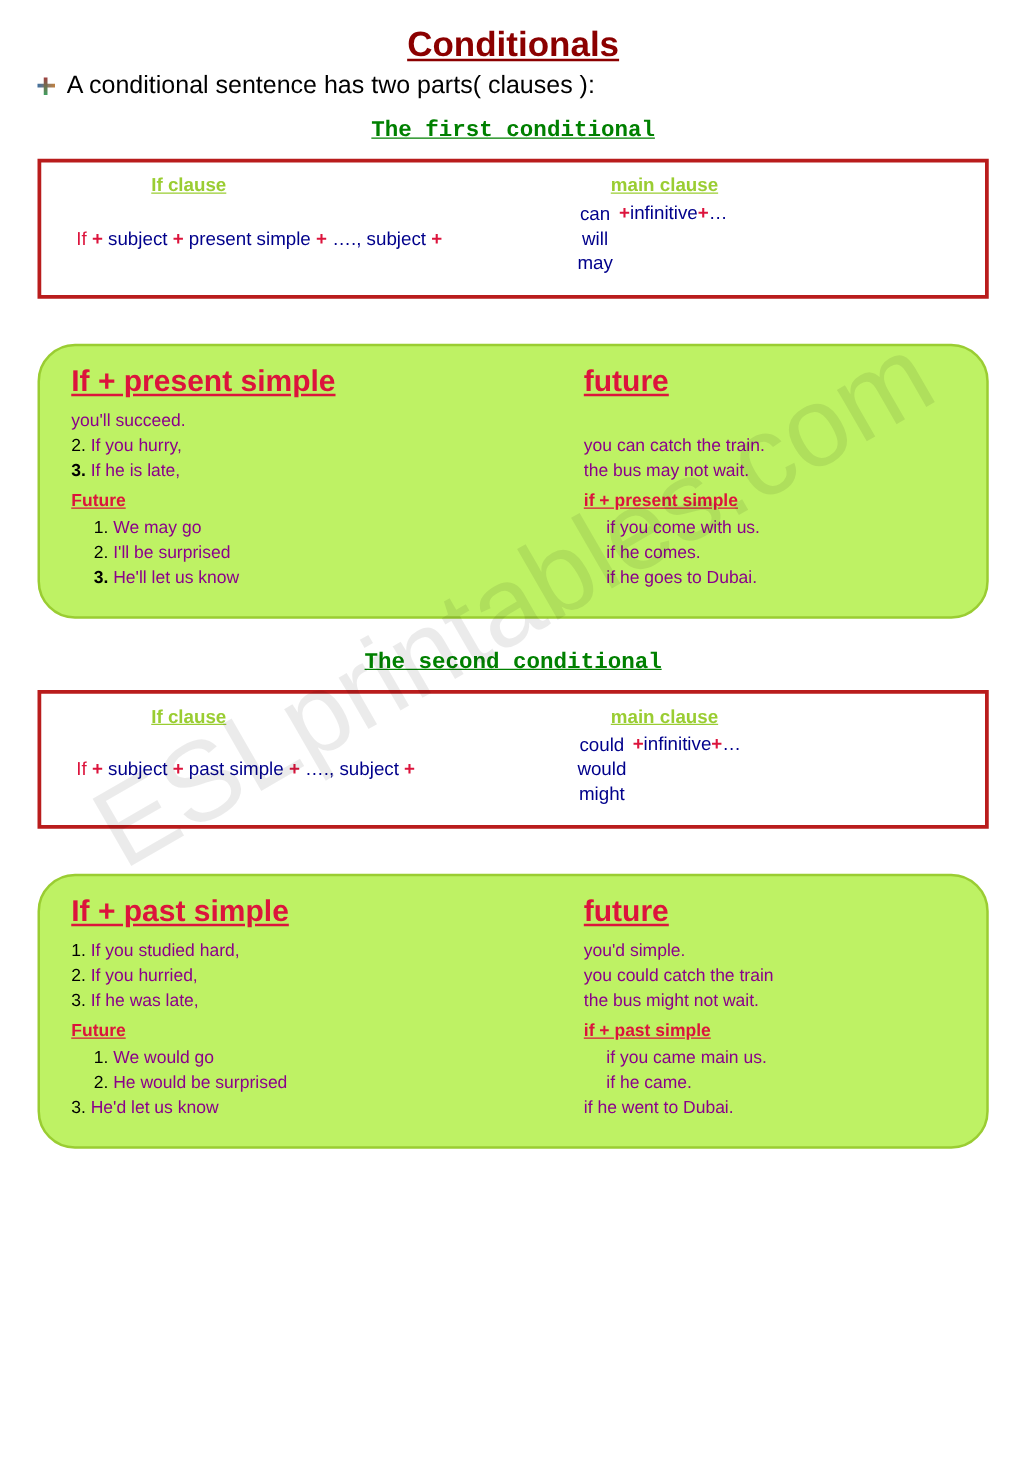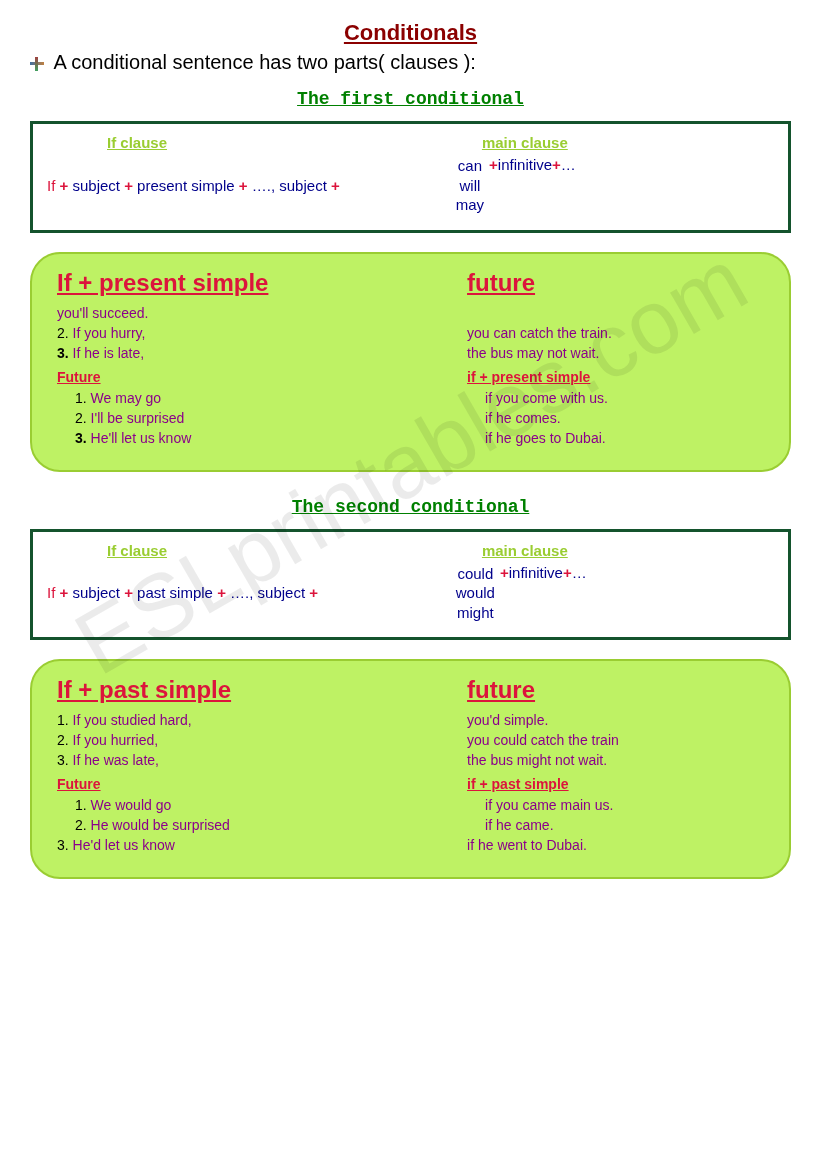--- a/index.html
+++ b/index.html
@@ -22,21 +22,21 @@
     white-space: nowrap;
     pointer-events: none;
     z-index: 100;
     font-weight: normal;
   }
   .title {
     text-align: center;
     color: #8B0000;
     font-weight: bold;
     text-decoration: underline;
-    font-size: 22px;
+    font-size: 28px;
     margin-bottom: 5px;
   }
   .intro-line {
     font-size: 20px;
     color: #000;
     margin-bottom: 15px;
   }
   .bullet-icon {
     display: inline-block;
     width: 14px;
@@ -61,23 +61,23 @@
   .section-heading {
     text-align: center;
     color: #008000;
     font-weight: bold;
     text-decoration: underline;
     font-family: 'Courier New', monospace;
     font-size: 18px;
     margin: 12px 0;
   }
   .formula-box {
-    border: 3px solid #14532d;
-    padding: 10px 20px 15px 14px;
-    margin-bottom: 19px;
+    border: 3px solid #b91c1c;
+    padding: 10px 20px 15px 28px;
+    margin-bottom: 36px;
     font-family: Verdana, sans-serif;
     font-size: 15px;
   }
   .formula-headers {
     display: flex;
     margin-bottom: 5px;
   }
   .formula-headers .left {
     flex: 0 0 52%;
     color: #9ACD32;

